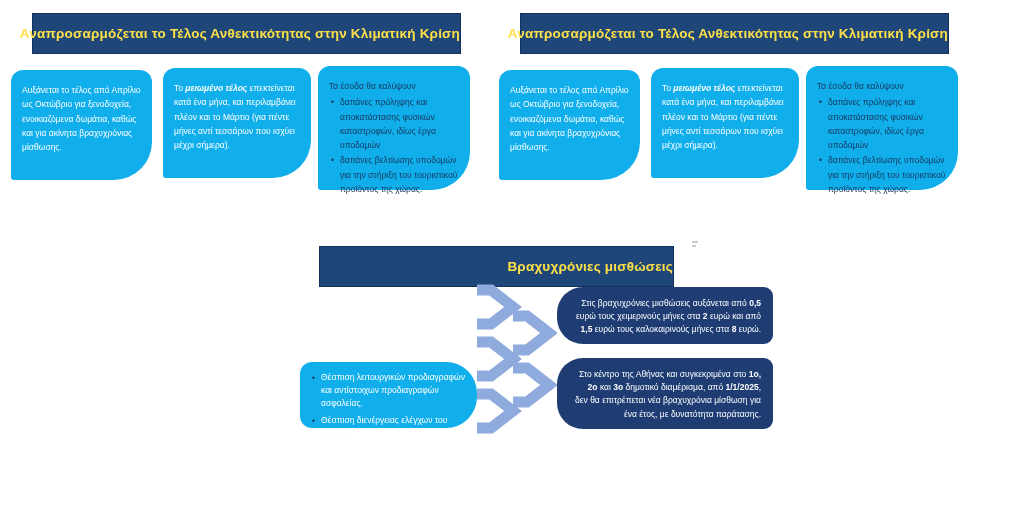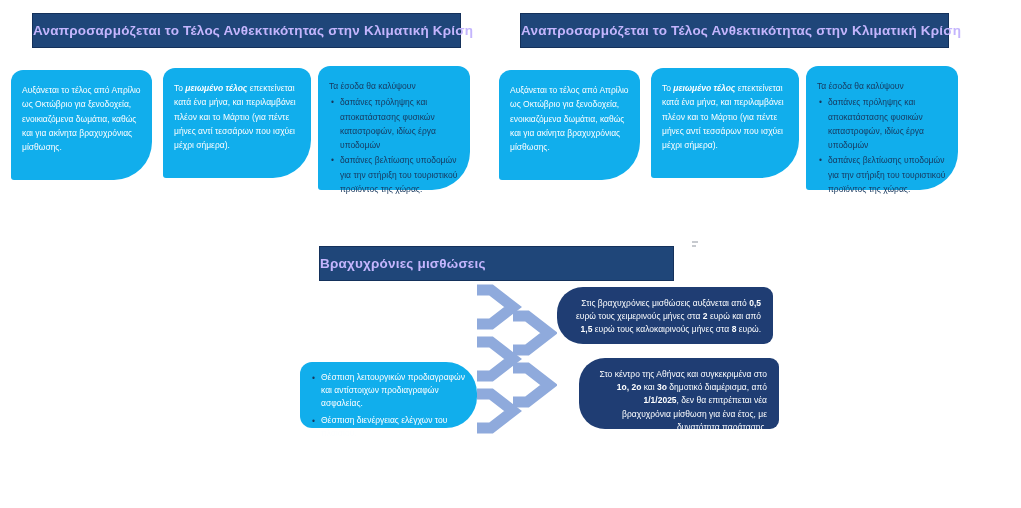--- a/index.html
+++ b/index.html
@@ -10,24 +10,24 @@
     --chevron:#8FAADC;
     --navy_text:#17375D;
     --white_text:#FDFEFF;
   }
   html,body{margin:0;padding:0;background:#ffffff;}
   .stage{
     position:relative;width:1021px;height:508px;background:#fff;overflow:hidden;
     font-family:"Liberation Sans","DejaVu Sans",sans-serif;
   }
   .bar{
-    position:absolute;height:35px;background:var(--header_navy);
+    position:absolute;height:41px;background:var(--header_navy);
     border:1px solid var(--header_border);box-sizing:border-box;
-    display:flex;align-items:center;justify-content:flex-start;
-    color:#c4b5fd;font-weight:bold;font-size:13.5px;letter-spacing:.2px;white-space:nowrap;
+    display:flex;align-items:center;justify-content:flex-end;
+    color:#fde047;font-weight:bold;font-size:13.5px;letter-spacing:.2px;white-space:nowrap;
   }
   .cbox{
     position:absolute;background:var(--box_cyan);box-sizing:border-box;
     color:var(--white_text);font-size:8.5px;line-height:1.68;
   }
   .topbox{border-radius:12px 12px 38px 3px;padding:13px 10px 8px 11px;}
   .navytext{color:var(--navy_text);}
   .cbox p,.nbox p{margin:0;}
   ul.blist{list-style:none;margin:2px 0 0 0;padding:0;}
   ul.blist li{display:flex;gap:6px;margin:0 0 1px 2px;}
@@ -131,17 +131,17 @@
     <polyline points="36,32 50,32 72,49 50,66 36,66"></polyline>
     <polyline points="0,58 14,58 36,75 14,92 0,92"></polyline>
     <polyline points="36,84 50,84 72,101 50,118 36,118"></polyline>
     <polyline points="0,110 14,110 36,127 14,144 0,144"></polyline>
   </svg>
 
   <div class="nbox" style="left:557px;top:287px;width:216px;height:57px;">
     <p><span>Στις βραχυχρόνιες μισθώσεις αυξάνεται από </span><span style="font-weight: bold;">0,5</span><span> ευρώ τους χειμερινούς μήνες στα </span><span style="font-weight: bold;">2</span><span> ευρώ και από </span><span style="font-weight: bold;">1,5</span><span> ευρώ τους καλοκαιρινούς μήνες στα </span><span style="font-weight: bold;">8</span><span> ευρώ.</span></p>
   </div>
 
-  <div class="nbox" style="left:579px;top:358px;width:200px;height:71px;">
+  <div class="nbox" style="left:557px;top:358px;width:216px;height:71px;">
     <p><span>Στο κέντρο της Αθήνας και συγκεκριμένα στο </span><span style="font-weight: bold;">1ο, 2ο</span><span> και </span><span style="font-weight: bold;">3ο</span><span> δημοτικό διαμέρισμα, από </span><span style="font-weight: bold;">1/1/2025</span><span>, δεν θα επιτρέπεται νέα βραχυχρόνια μίσθωση για ένα έτος, με δυνατότητα παράτασης.</span></p>
   </div>
 
 </div>
 
 </body></html>

